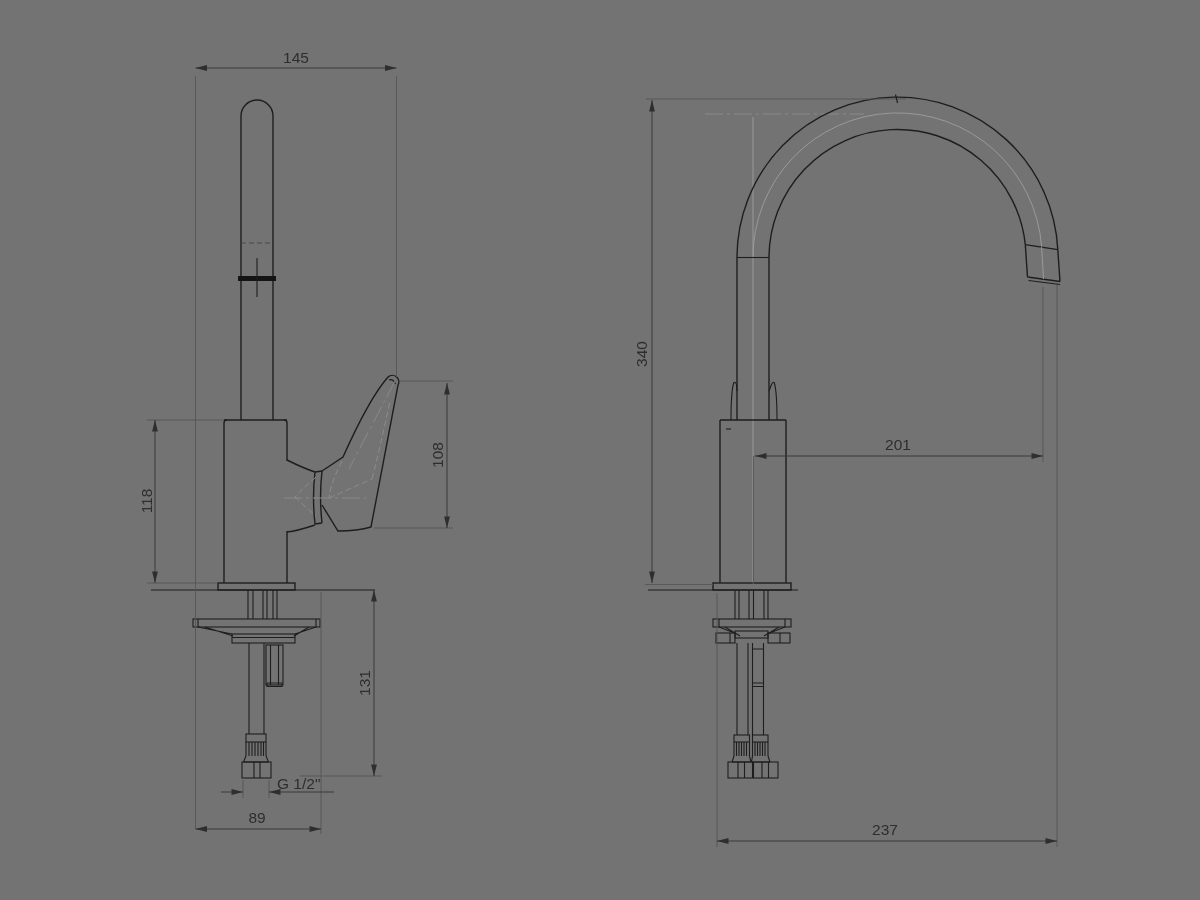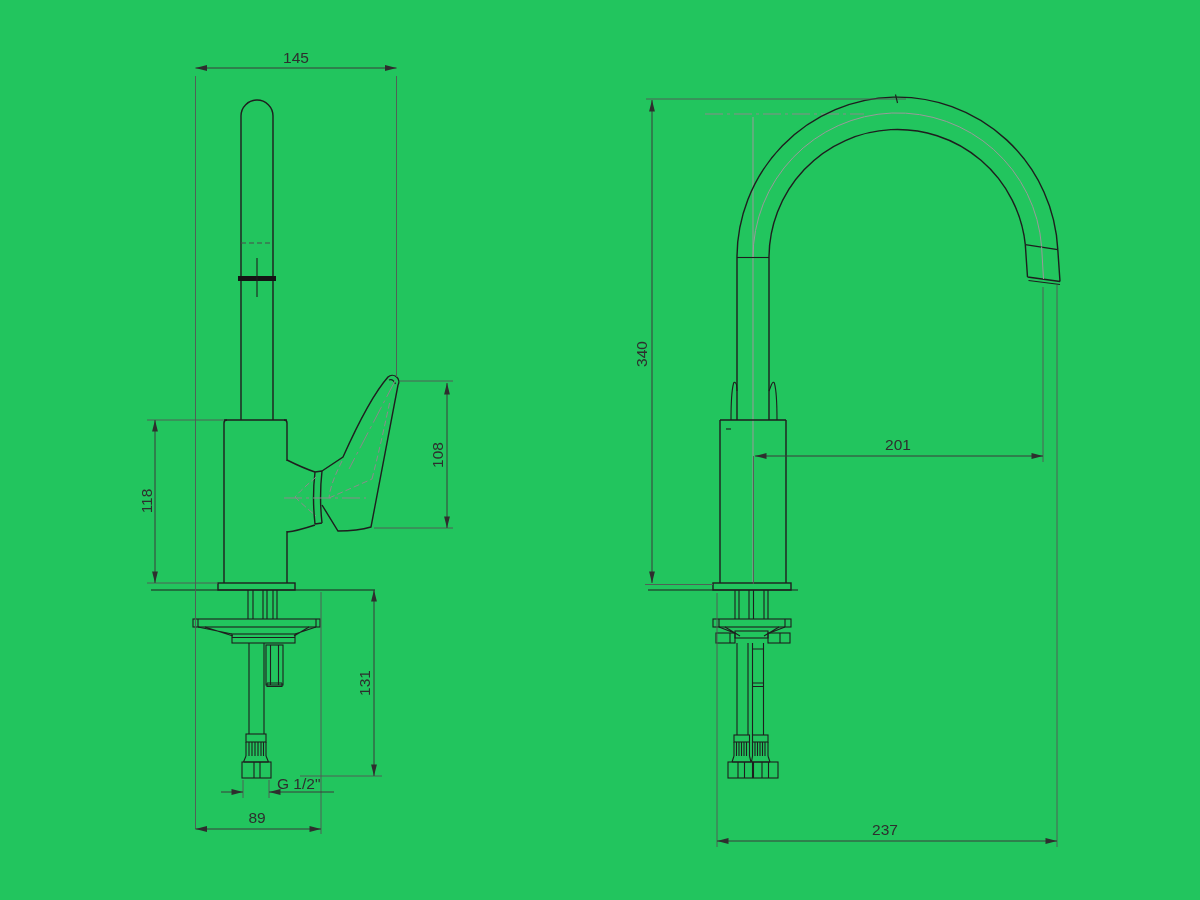--- a/index.html
+++ b/index.html
@@ -1,16 +1,16 @@
 <!DOCTYPE html>
 <html><head>
 <meta charset="utf-8">
 <style>
   html,body{margin:0;padding:0;background:#ffffff;}
-  .canvas{width:1200px;height:900px;background:#22c55e;position:relative;overflow:hidden;}
+  .canvas{width:1200px;height:900px;background:#737373;position:relative;overflow:hidden;}
   svg{display:block;}
   
   .ol  {stroke:#1e1e1e;stroke-width:1.4;fill:none;}
   .ol2 {stroke:#1e1e1e;stroke-width:1.1;fill:none;}
   .olt {stroke:#1e1e1e;stroke-width:1.7;fill:none;}
   .dim {stroke:#3a3a3a;stroke-width:1;fill:none;}
   .ext {stroke:#565656;stroke-width:0.9;fill:none;}
   .arr {fill:#2e2e2e;stroke:none;}
   .cl  {stroke:#9a9a9a;stroke-width:1;fill:none;}
   .cdash{stroke:#8a8a8a;stroke-width:1;fill:none;stroke-dasharray:18 4 3 4;}

